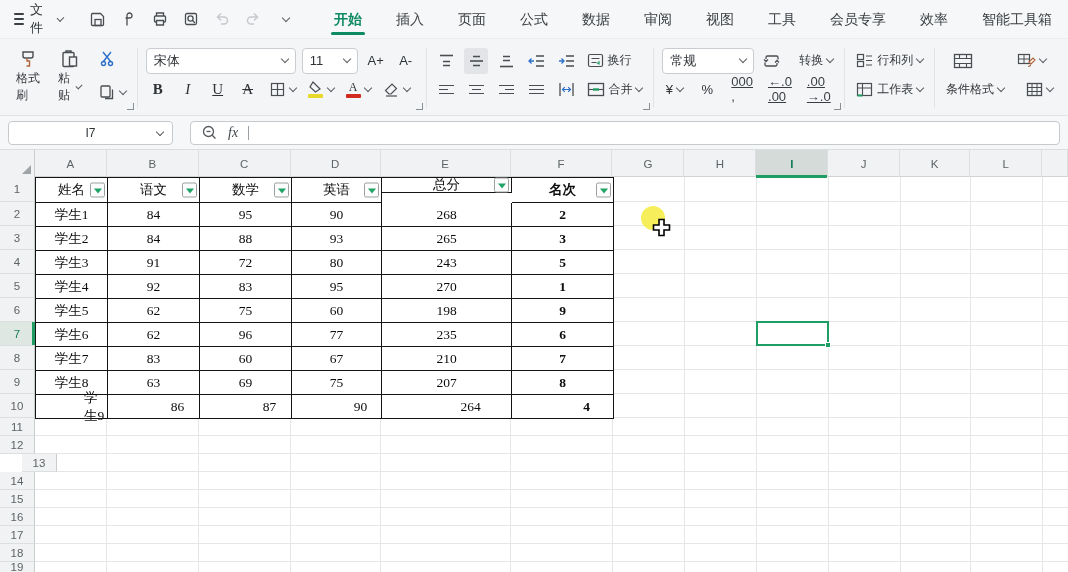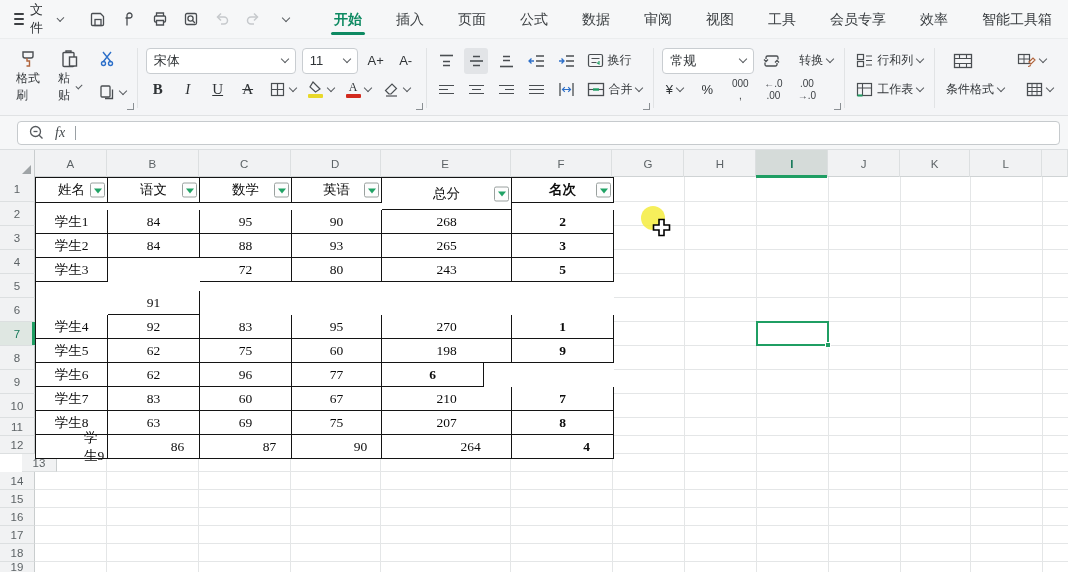--- a/index.html
+++ b/index.html
@@ -43,21 +43,21 @@
   .glyph { font-family:"Liberation Serif","DejaVu Serif",serif; font-size:15px; color:#2f3336; }
   .g-b { font-weight:bold; } .g-i { font-style:italic; } .g-u { text-decoration:underline; } .g-s { text-decoration:line-through; }
   .colorbar { display:block; width:15px; height:4px; margin-top:1px; border-radius:1px; }
   .stack { display:flex; flex-direction:column; align-items:center; line-height:1; }
   .bars { display:flex; flex-direction:column; gap:2.5px; width:15px; }
   .bars i { display:block; height:1.6px; background:#4a4e52; }
   .al-l i:nth-child(2){width:62%;} .al-l i{width:100%;}
   .al-c i:nth-child(2){width:62%; margin:0 auto;} .al-c i{width:100%;}
   .al-r i:nth-child(2){width:62%; margin-left:auto;} .al-r i{width:100%;}
   .al-j i{width:100%;}
-  .tinytxt { font-size:10px; line-height:1.15; color:#3a3e42; white-space:pre-line; text-align:center; }
+  .tinytxt { font-size:13px; line-height:1.15; color:#3a3e42; white-space:pre-line; text-align:left;text-decoration:underline; }
   .num13 { font-size:13px; color:#2f3336; }
 
   
   .fbar { position:absolute; left:0; top:116px; width:1068px; height:34px; background:#f6f7f8;
           border-bottom:1px solid #dbdee0; display:flex; align-items:center; }
   .namebox { position:relative; margin-left:8px; width:165px; height:24px; background:#fff;
              border:1px solid #c6cacd; border-radius:4px; display:flex; align-items:center; justify-content:center; font-size:12px; color:#2f3336; }
   .namebox .chev { position:absolute; right:9px; top:10px; }
   .fxbox { position:relative; margin-left:17px; flex:1; margin-right:8px; height:24px; background:#fff;
            border:1px solid #c6cacd; border-radius:4px; display:flex; align-items:center; padding-left:10px; gap:10px; }
@@ -451,20 +451,24 @@
               <rect x="1.5" y="1.5" width="14" height="12" fill="none" stroke="#4a4e52" stroke-width="1.3"></rect>
               <path d="M1.5 5.5h14M1.5 9.5h14M6 1.5v12M11 1.5v12" stroke="#4a4e52" stroke-width="1"></path>
             </svg>
           <span class="chev"></span>
         </span>
       </div>
     </div>
   </div>
 
   <div class="fbar">
+    <div class="namebox">
+      <span>I7</span>
+      <span class="chev"></span>
+    </div>
     <div class="fxbox">
       <svg width="17" height="17" viewBox="0 0 17 17">
           <circle cx="7.5" cy="7.5" r="5" fill="none" stroke="#55595d" stroke-width="1.3"></circle>
           <path d="M5.5 7.5h4" stroke="#55595d" stroke-width="1.3"></path>
           <path d="M11.2 11.2l3.3 3.3" stroke="#55595d" stroke-width="1.3"></path>
         </svg>
       <span class="fx">fx</span>
       <span class="caret"></span>
       <span></span>
     </div>
@@ -627,21 +631,21 @@
             <span class="filterbtn">
               <span class="ftri"></span>
             </span>
           </div>
           <div class="tc" style="width: 90px; height: 25px;">
             <span>英语</span>
             <span class="filterbtn">
               <span class="ftri"></span>
             </span>
           </div>
-          <div class="tc" style="width: 130px; height: 32px;">
+          <div class="tc" style="width: 130px; height: 15px;">
             <span>总分</span>
             <span class="filterbtn">
               <span class="ftri"></span>
             </span>
           </div>
           <div class="tc bold" style="width: 102px; height: 25px;">
             <span>名次</span>
             <span class="filterbtn">
               <span class="ftri"></span>
             </span>
@@ -658,21 +662,21 @@
         <div class="trw">
           <div class="tc" style="width: 72px; height: 24px;">学生2</div>
           <div class="tc" style="width: 92px; height: 24px;">84</div>
           <div class="tc" style="width: 92px; height: 24px;">88</div>
           <div class="tc" style="width: 90px; height: 24px;">93</div>
           <div class="tc" style="width: 130px; height: 24px;">265</div>
           <div class="tc bold" style="width: 102px; height: 24px;">3</div>
         </div>
         <div class="trw">
           <div class="tc" style="width: 72px; height: 24px;">学生3</div>
-          <div class="tc" style="width: 92px; height: 24px; margin-top: 33px;">91</div>
+          <div class="tc" style="width: 92px; height: 24px;">91</div>
           <div class="tc" style="width: 92px; height: 24px;">72</div>
           <div class="tc" style="width: 90px; height: 24px;">80</div>
           <div class="tc" style="width: 130px; height: 24px;">243</div>
           <div class="tc bold" style="width: 102px; height: 24px;">5</div>
         </div>
         <div class="trw">
           <div class="tc" style="width: 72px; height: 24px;">学生4</div>
           <div class="tc" style="width: 92px; height: 24px;">92</div>
           <div class="tc" style="width: 92px; height: 24px;">83</div>
           <div class="tc" style="width: 90px; height: 24px;">95</div>
@@ -685,20 +689,21 @@
           <div class="tc" style="width: 92px; height: 24px;">75</div>
           <div class="tc" style="width: 90px; height: 24px;">60</div>
           <div class="tc" style="width: 130px; height: 24px;">198</div>
           <div class="tc bold" style="width: 102px; height: 24px;">9</div>
         </div>
         <div class="trw">
           <div class="tc" style="width: 72px; height: 24px;">学生6</div>
           <div class="tc" style="width: 92px; height: 24px;">62</div>
           <div class="tc" style="width: 92px; height: 24px;">96</div>
           <div class="tc" style="width: 90px; height: 24px;">77</div>
+          <div class="tc" style="width: 130px; height: 24px;">235</div>
           <div class="tc bold" style="width: 102px; height: 24px;">6</div>
         </div>
         <div class="trw">
           <div class="tc" style="width: 72px; height: 24px;">学生7</div>
           <div class="tc" style="width: 92px; height: 24px;">83</div>
           <div class="tc" style="width: 92px; height: 24px;">60</div>
           <div class="tc" style="width: 90px; height: 24px;">67</div>
           <div class="tc" style="width: 130px; height: 24px;">210</div>
           <div class="tc bold" style="width: 102px; height: 24px;">7</div>
         </div>

